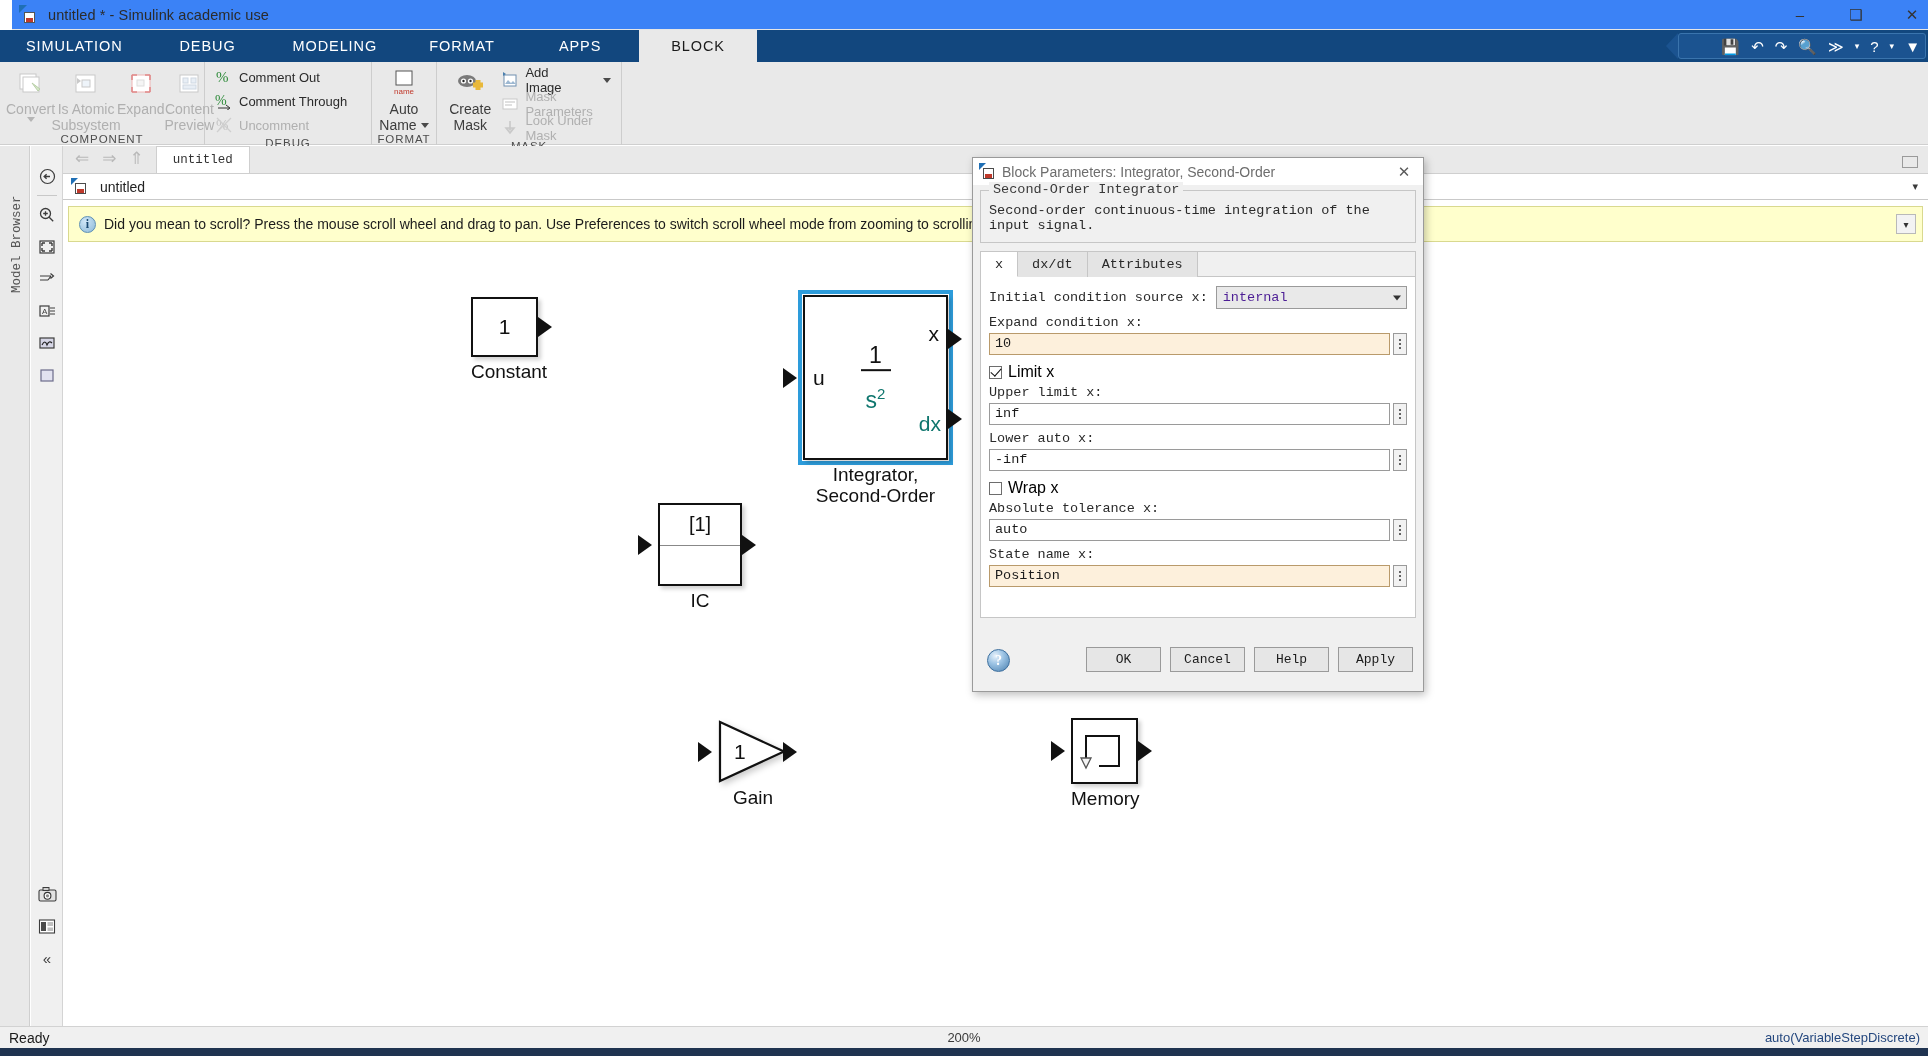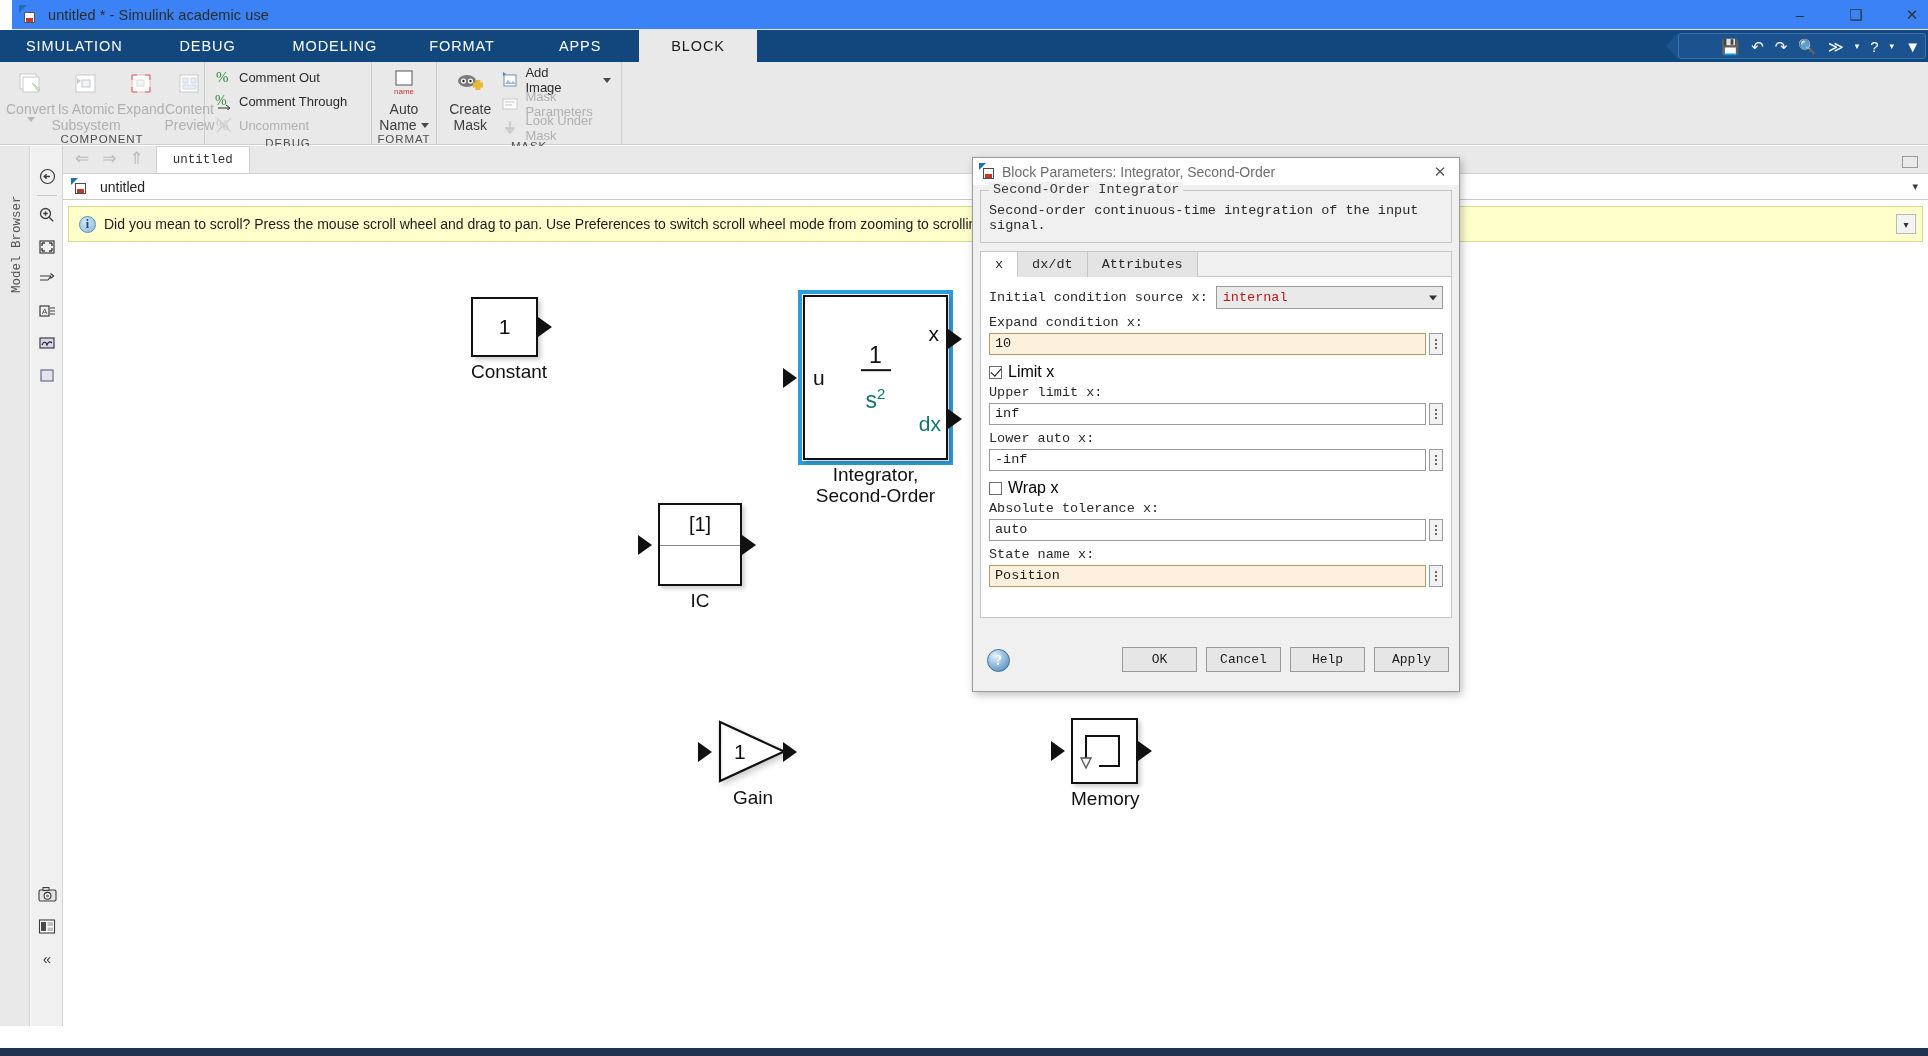--- a/index.html
+++ b/index.html
@@ -153,21 +153,21 @@
     position:absolute; left:0; top:1026px; width:1928px; height:22px;
     background:#f0f0f0; border-top:1px solid #d2d2d2; display:flex; align-items:center;
   }
   .st-ready{ font-size:14px; color:#1b1b1b; margin-left:9px; }
   .st-zoom{ position:absolute; left:50%; transform:translateX(-50%); font-size:13px; color:#3a3a3a; }
   .st-solver{ margin-left:auto; margin-right:8px; font-size:13px; color:#24477e; }
   .taskbar{ position:absolute; left:0; top:1048px; width:1928px; height:8px; background:#1f3350; }
 
   
   .dialog{
-    position:absolute; left:972px; top:157px; width:488px; height:535px;
+    position:absolute; left:972px; top:157px; width:452px; height:535px;
     background:#f0f0f0; border:1px solid #9a9a9a;
     box-shadow:2px 3px 8px rgba(0,0,0,.25);
   }
   .dlg-title{ height:27px; background:#ffffff; display:flex; align-items:center; padding:0 6px; }
   .dlg-ico{ width:17px; height:17px; position:relative; margin-right:6px; }
   .dlg-ico .arr{ position:absolute; left:0;top:0;width:0;height:0;
      border-left:7px solid #1f6fb5; border-bottom:7px solid transparent;}
   .dlg-ico .sq{ position:absolute; left:4px; top:5px; width:11px;height:11px;background:#fff;border:1.4px solid #4b4b4b;}
   .dlg-ico .sq:after{ content:""; position:absolute; left:1px;top:5px;width:7px;height:4px;background:#c0392b;}
   .dlg-title-text{ font-size:14px; color:#6d6d6d; }
@@ -205,21 +205,21 @@
     padding:0 5px; line-height:20px;
   }
   .ftext.highlight{ background:#fdf0dc; border-color:#b99a6b; }
   .fdots{ width:14px; height:22px; border:1px solid #9a9a9a; background:#f2f2f2;
     display:flex; align-items:center; justify-content:center; font-size:11px; color:#444;
     letter-spacing:0; line-height:6px; flex-direction:column;}
   .fdots span{ width:2px;height:2px;background:#333;border-radius:50%;margin:1px 0;}
   .fselect{
     flex:1; height:23px; border:1px solid #9a9a9a; background:#e9e9e9;
     display:flex; align-items:center; padding:0 6px;
-    font-family:"Liberation Mono", monospace; font-size:13.5px; color:#b91c1c;
+    font-family:"Liberation Mono", monospace; font-size:13.5px; color:#4c1d95;
     position:relative;
   }
   .fselect .arw{ position:absolute; right:5px; top:50%; transform:translateY(-50%);
     width:0;height:0;border-left:4px solid transparent;border-right:4px solid transparent;
     border-top:5px solid #333;}
   .inline-row{ display:flex; align-items:center; gap:8px; margin:6px 0 0 0; }
   .inline-row .lab{ font-family:"Liberation Mono", monospace; font-size:13.5px; color:#2a2a2a;}
   .chk{ width:13px; height:13px; border:1px solid #6d6d6d; background:#fff; position:relative;}
   .chk.on:after{ content:""; position:absolute; left:3px; top:-1px; width:5px; height:9px;
     border:solid #111; border-width:0 1.7px 1.7px 0; transform:rotate(42deg); }
@@ -725,15 +725,20 @@
       <div class="help-circle">?</div>
       <div class="btnrow">
         <div class="dbtn">OK</div>
         <div class="dbtn">Cancel</div>
         <div class="dbtn">Help</div>
         <div class="dbtn">Apply</div>
       </div>
     </div>
   </div>
 
+  <div class="statusbar">
+    <span class="st-ready">Ready</span>
+    <span class="st-zoom">200%</span>
+    <span class="st-solver">auto(VariableStepDiscrete)</span>
+  </div>
   <div class="taskbar"></div>
 
 </div>
 
 </body></html>

